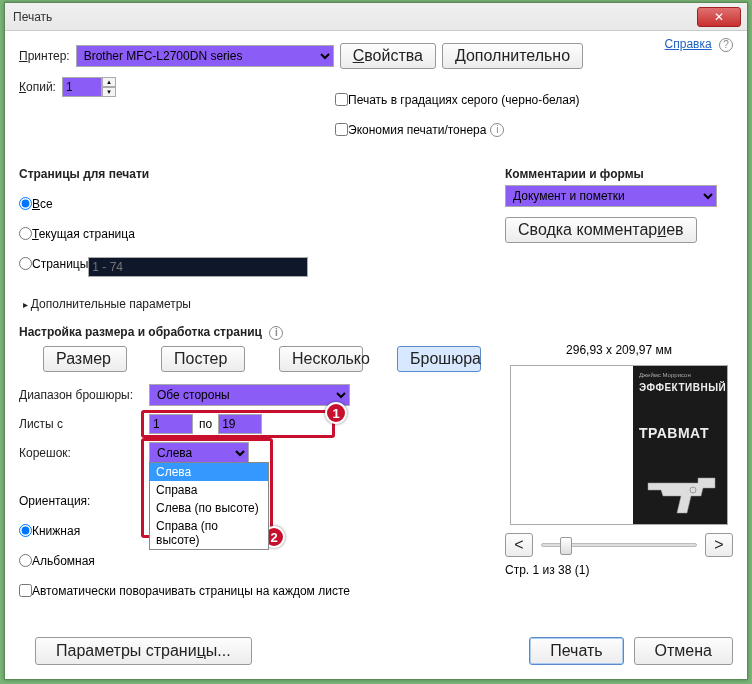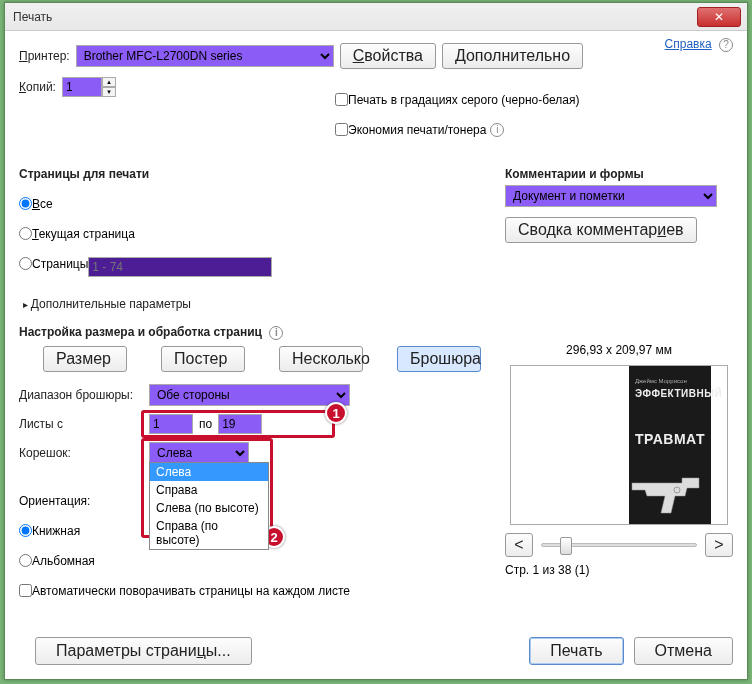--- a/index.html
+++ b/index.html
@@ -29,21 +29,21 @@
 .spinner input { width: 40px; text-align: left; }
 .spinner .sp-btns { display: flex; flex-direction: column; }
 .spinner .sp-btns div { width: 14px; height: 10px; border: 1px solid #aaa; font-size: 7px; text-align: center; line-height: 8px; background: #f4f4f4; cursor: pointer; }
 .callout { position: absolute; width: 22px; height: 22px; border-radius: 50%; background: #c8102e; color: #fff; font-weight: bold; font-size: 13px; display: flex; align-items: center; justify-content: center; border: 2px solid #fff; box-shadow: 0 0 3px rgba(0,0,0,0.5); }
 .highlight { border: 3px solid #c8102e; border-radius: 3px; position: absolute; pointer-events: none; }
 .dropdown-open { position: relative; }
 .dropdown-list { position: absolute; top: 20px; left: 0; width: 120px; background: #fff; border: 1px solid #888; z-index: 10; }
 .dropdown-list .opt { padding: 2px 6px; cursor: pointer; }
 .dropdown-list .opt.sel { background: #3399ff; color: #fff; }
 .preview-box { border: 1px solid #aaa; width: 218px; height: 160px; background: #fff; margin: 8px auto; position: relative; overflow: hidden; }
-.book-cover { position: absolute; right: 16px; top: 0; bottom: 0; width: 82px; background: #1a1a1a; color: #eee; padding: 12px 6px; font-size: 8px; }
+.book-cover { position: absolute; right: 0; top: 0; bottom: 0; width: 94px; background: #1a1a1a; color: #eee; padding: 6px 6px; font-size: 8px; }
 .gun { position: absolute; bottom: 6px; right: 4px; width: 80px; height: 50px; }
 .nav-row { display: flex; align-items: center; gap: 8px; margin-top: 8px; justify-content: center; }
 .nav-btn { width: 28px; padding: 2px 0; }
 .slider { flex: 1; height: 4px; background: #ddd; border: 1px solid #bbb; border-radius: 2px; position: relative; }
 .slider .thumb { position: absolute; left: 18px; top: -7px; width: 12px; height: 18px; background: linear-gradient(#fff,#ddd); border: 1px solid #999; border-radius: 2px; }
 .footer { position: absolute; left: 14px; right: 14px; bottom: 14px; display: flex; justify-content: space-between; align-items: center; margin-left: 16px; }
 .footer-right { display: flex; gap: 10px; }
 .footer .btn { padding: 4px 20px; }
 .btn-primary { border-color: #5a8acc; box-shadow: 0 0 0 1px #aaccee inset; }
 .disclosure { color: #222; padding: 4px 0 2px 4px; cursor: pointer; }
@@ -103,21 +103,21 @@
             <input type="radio" name="pr" checked="" style="">
             <span><span class="underline">В</span>се</span>
           </div>
         <div class="radio-row">
             <input type="radio" name="pr" style="">
             <span><span class="underline">Т</span>екущая страница</span>
           </div>
         <div class="radio-row">
             <input type="radio" name="pr" style="">
             <span>Страницы</span>
-          <input type="text" style="width: 184px; background: #4c1d95; color: rgb(136, 136, 136);" placeholder="1 - 74">
+          <input type="text" style="width: 220px; background: #0f172a; color: rgb(136, 136, 136);" placeholder="1 - 74">
         </div>
         <div class="disclosure">Дополнительные параметры</div>
 
         <div class="section-title" style="margin-top:12px"><span>Настройка размера и обработка страниц</span> <span class="help-icon">i</span></div>
         <div class="tab-btns">
           <button class="btn">Размер</button>
           <button class="btn">Постер</button>
           <button class="btn">Несколько</button>
           <button class="btn active">Брошюра</button>
         </div>

